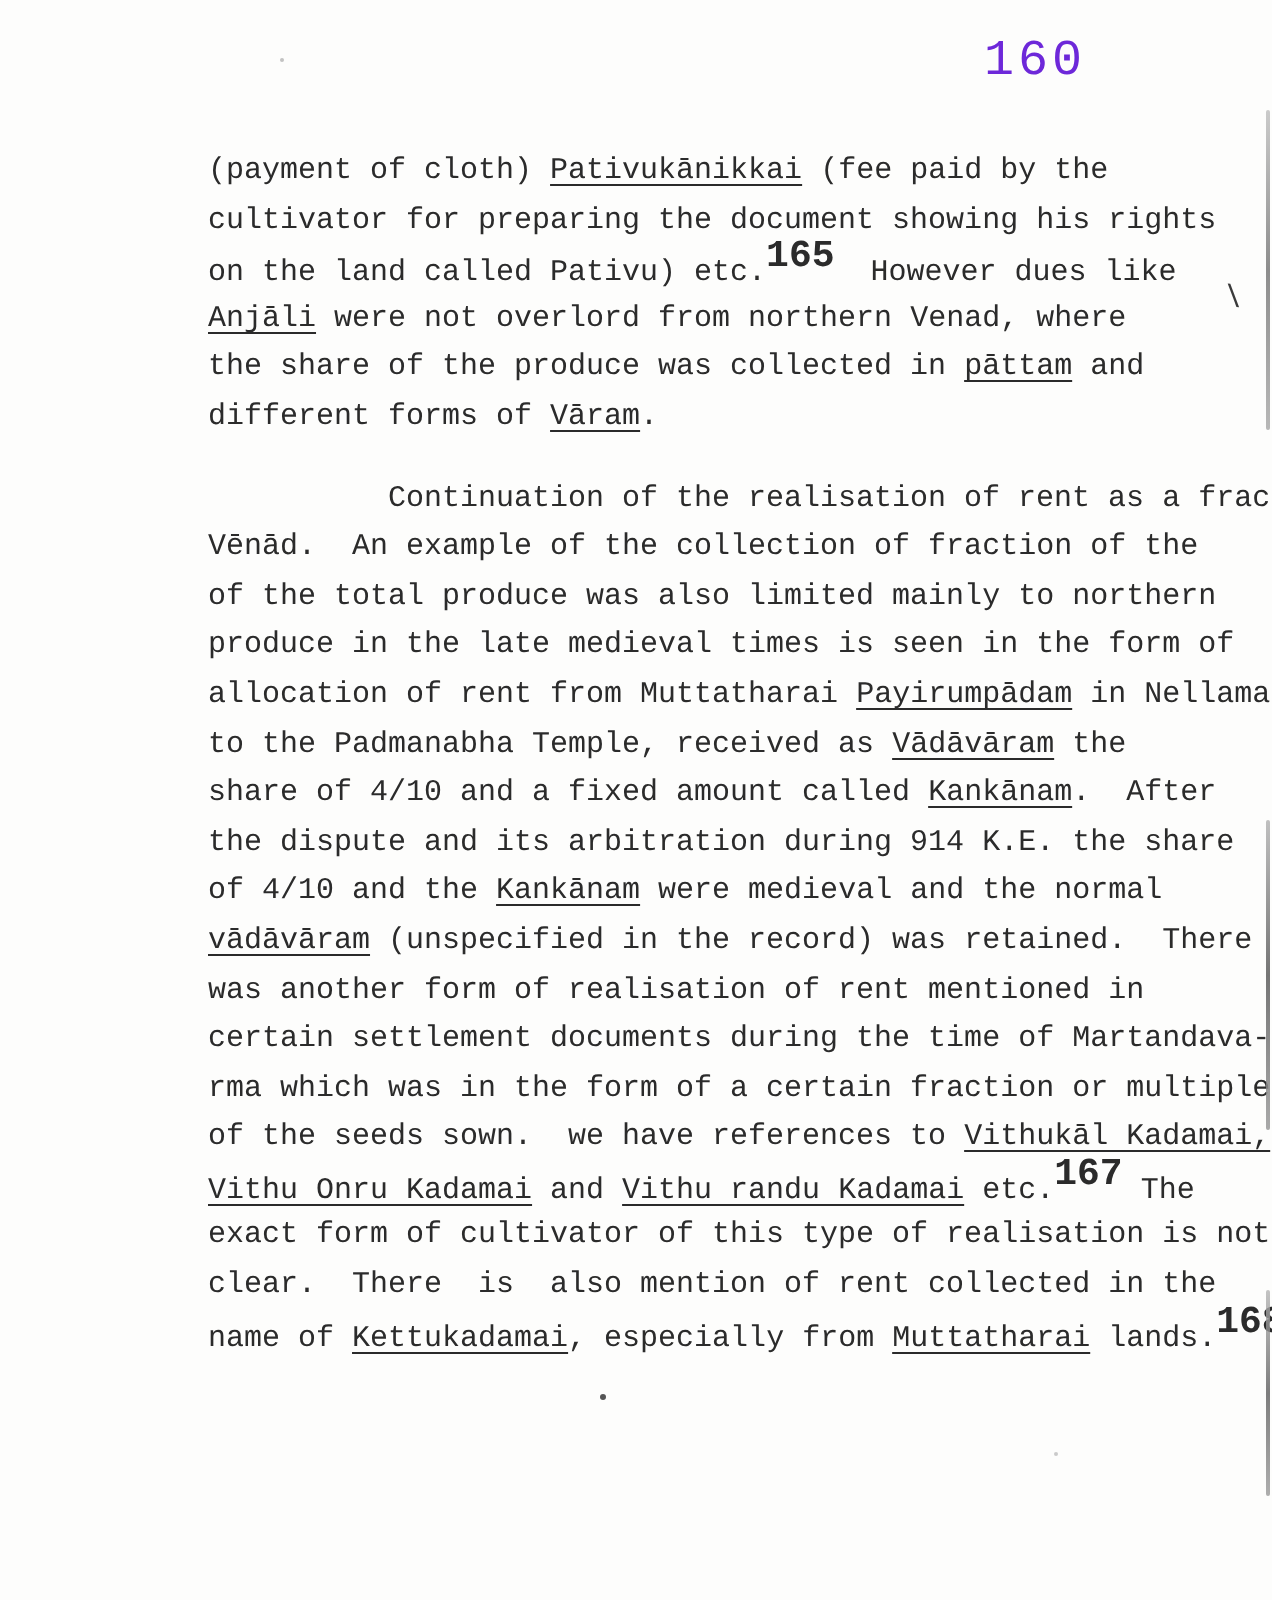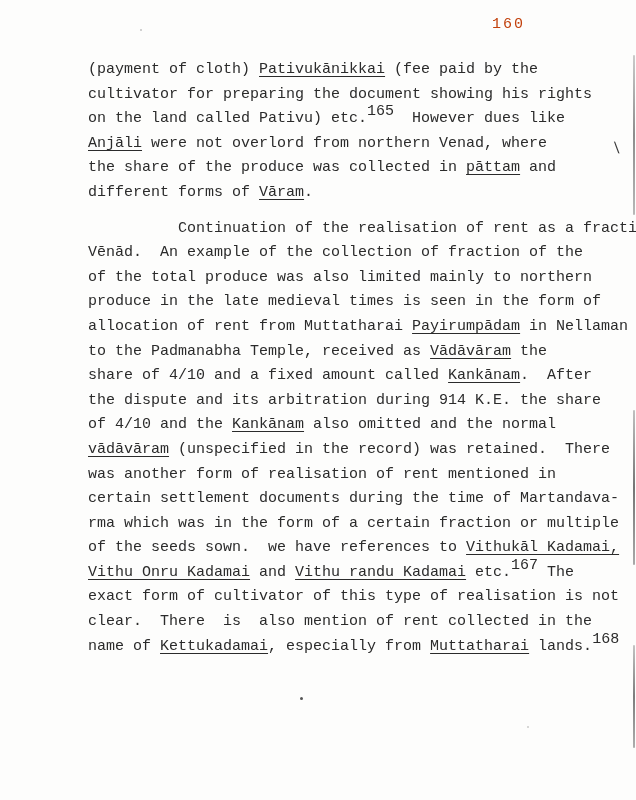--- a/index.html
+++ b/index.html
@@ -4,34 +4,34 @@
 <style>
   html,body{margin:0;padding:0;}
   body{
     width:636px;height:800px;position:relative;overflow:hidden;
     background:#fdfdfc;
     font-family:"Liberation Mono","DejaVu Sans Mono",monospace;
     color:#2b2b2b;
   }
   .page-number{
     position:absolute;top:16px;left:492px;
-    font-size:15px;letter-spacing:2px;color:#c2410c;
+    font-size:25px;letter-spacing:2px;color:#6d28d9;
   }
   .text-block{
     position:absolute;top:58px;left:88px;width:540px;
   }
-  .paragraph{margin:0;}
+  .paragraph{margin:16px;}
   .paragraph + .paragraph{margin-top:11px;}
   .line{
     white-space:pre;line-height:24.6px;height:24.6px;
     font-size:15px;letter-spacing:0;
   }
   .line.indent{padding-left:90px;}
   .u{text-decoration:underline;text-underline-offset:3px;text-decoration-thickness:1px;}
-  .sup{position:relative;top:-7px;font-size:15px;}
+  .sup{position:relative;top:-7px;font-size:19px;font-weight:bold;}
   .pen-mark{
     position:absolute;top:141px;left:612px;
     font-size:15px;color:#3a3a3a;transform:rotate(8deg);
   }
   .edge-line{
     position:absolute;width:2px;background:linear-gradient(#b5b5b5,#5d5d5d,#9a9a9a);
     right:1px;border-radius:1px;
   }
   .edge-line.seg1{top:55px;height:160px;opacity:.7;}
   .edge-line.seg2{top:410px;height:155px;opacity:.85;}
@@ -57,21 +57,21 @@
     </div>
     <div class="paragraph">
       <div class="line indent"><span>Continuation of the realisation of rent as a fraction</span></div>
       <div class="line"><span>Vēnād.  An example of the collection of fraction of the</span></div>
       <div class="line"><span>of the total produce was also limited mainly to northern</span></div>
       <div class="line"><span>produce in the late medieval times is seen in the form of</span></div>
       <div class="line"><span>allocation of rent from Muttatharai </span><span class="u">Payirumpādam</span><span> in Nellaman</span></div>
       <div class="line"><span>to the Padmanabha Temple, received as </span><span class="u">Vādāvāram</span><span> the</span></div>
       <div class="line"><span>share of 4/10 and a fixed amount called </span><span class="u">Kankānam</span><span>.  After</span></div>
       <div class="line"><span>the dispute and its arbitration during 914 K.E. the share</span></div>
-      <div class="line"><span>of 4/10 and the </span><span class="u">Kankānam</span><span> also omitted and the normal</span></div>
+      <div class="line"><span>of 4/10 and the </span><span class="u">Kankānam</span><span> were medieval and the normal</span></div>
       <div class="line"><span class="u">vādāvāram</span><span> (unspecified in the record) was retained.  There</span></div>
       <div class="line"><span>was another form of realisation of rent mentioned in</span></div>
       <div class="line"><span>certain settlement documents during the time of Martandava-</span></div>
       <div class="line"><span>rma which was in the form of a certain fraction or multiple</span></div>
       <div class="line"><span>of the seeds sown.  we have references to </span><span class="u">Vithukāl Kadamai,</span></div>
       <div class="line"><span class="u">Vithu Onru Kadamai</span><span> and </span><span class="u">Vithu randu Kadamai</span><span> etc.</span><span class="sup">167</span><span> The</span></div>
       <div class="line"><span>exact form of cultivator of this type of realisation is not</span></div>
       <div class="line"><span>clear.  There  is  also mention of rent collected in the</span></div>
       <div class="line"><span>name of </span><span class="u">Kettukadamai</span><span>, especially from </span><span class="u">Muttatharai</span><span> lands.</span><span class="sup">168</span></div>
     </div>

